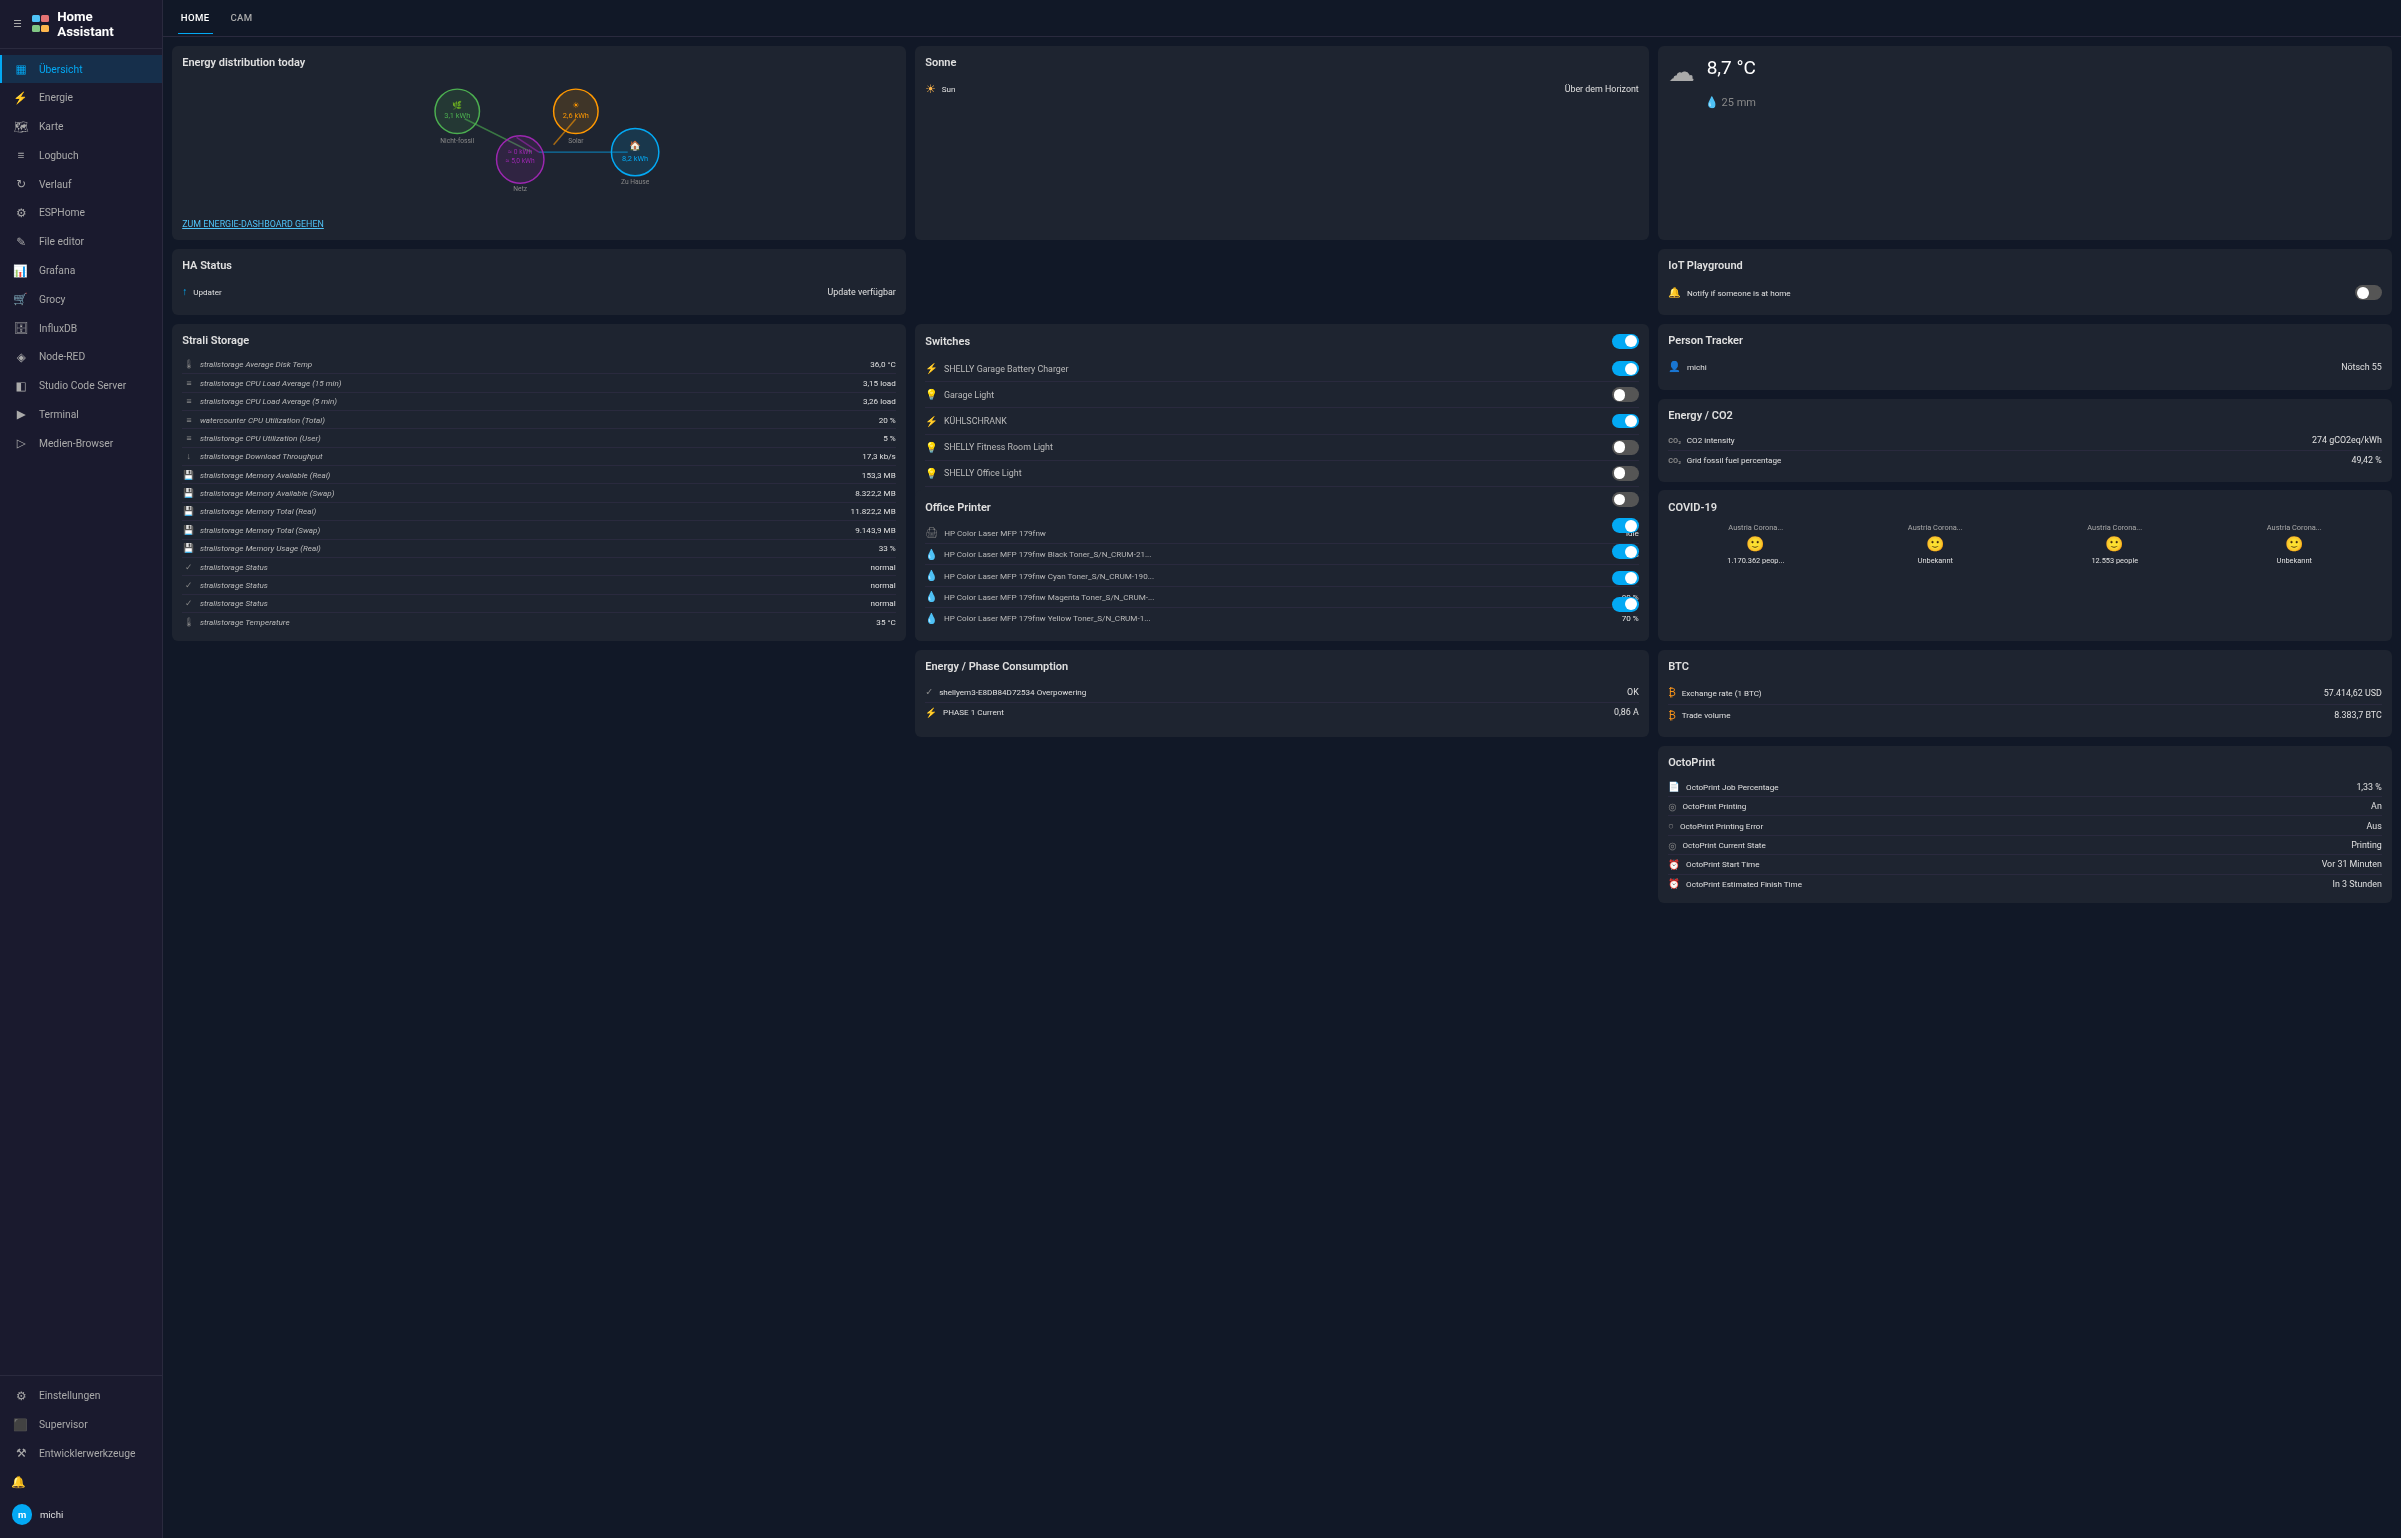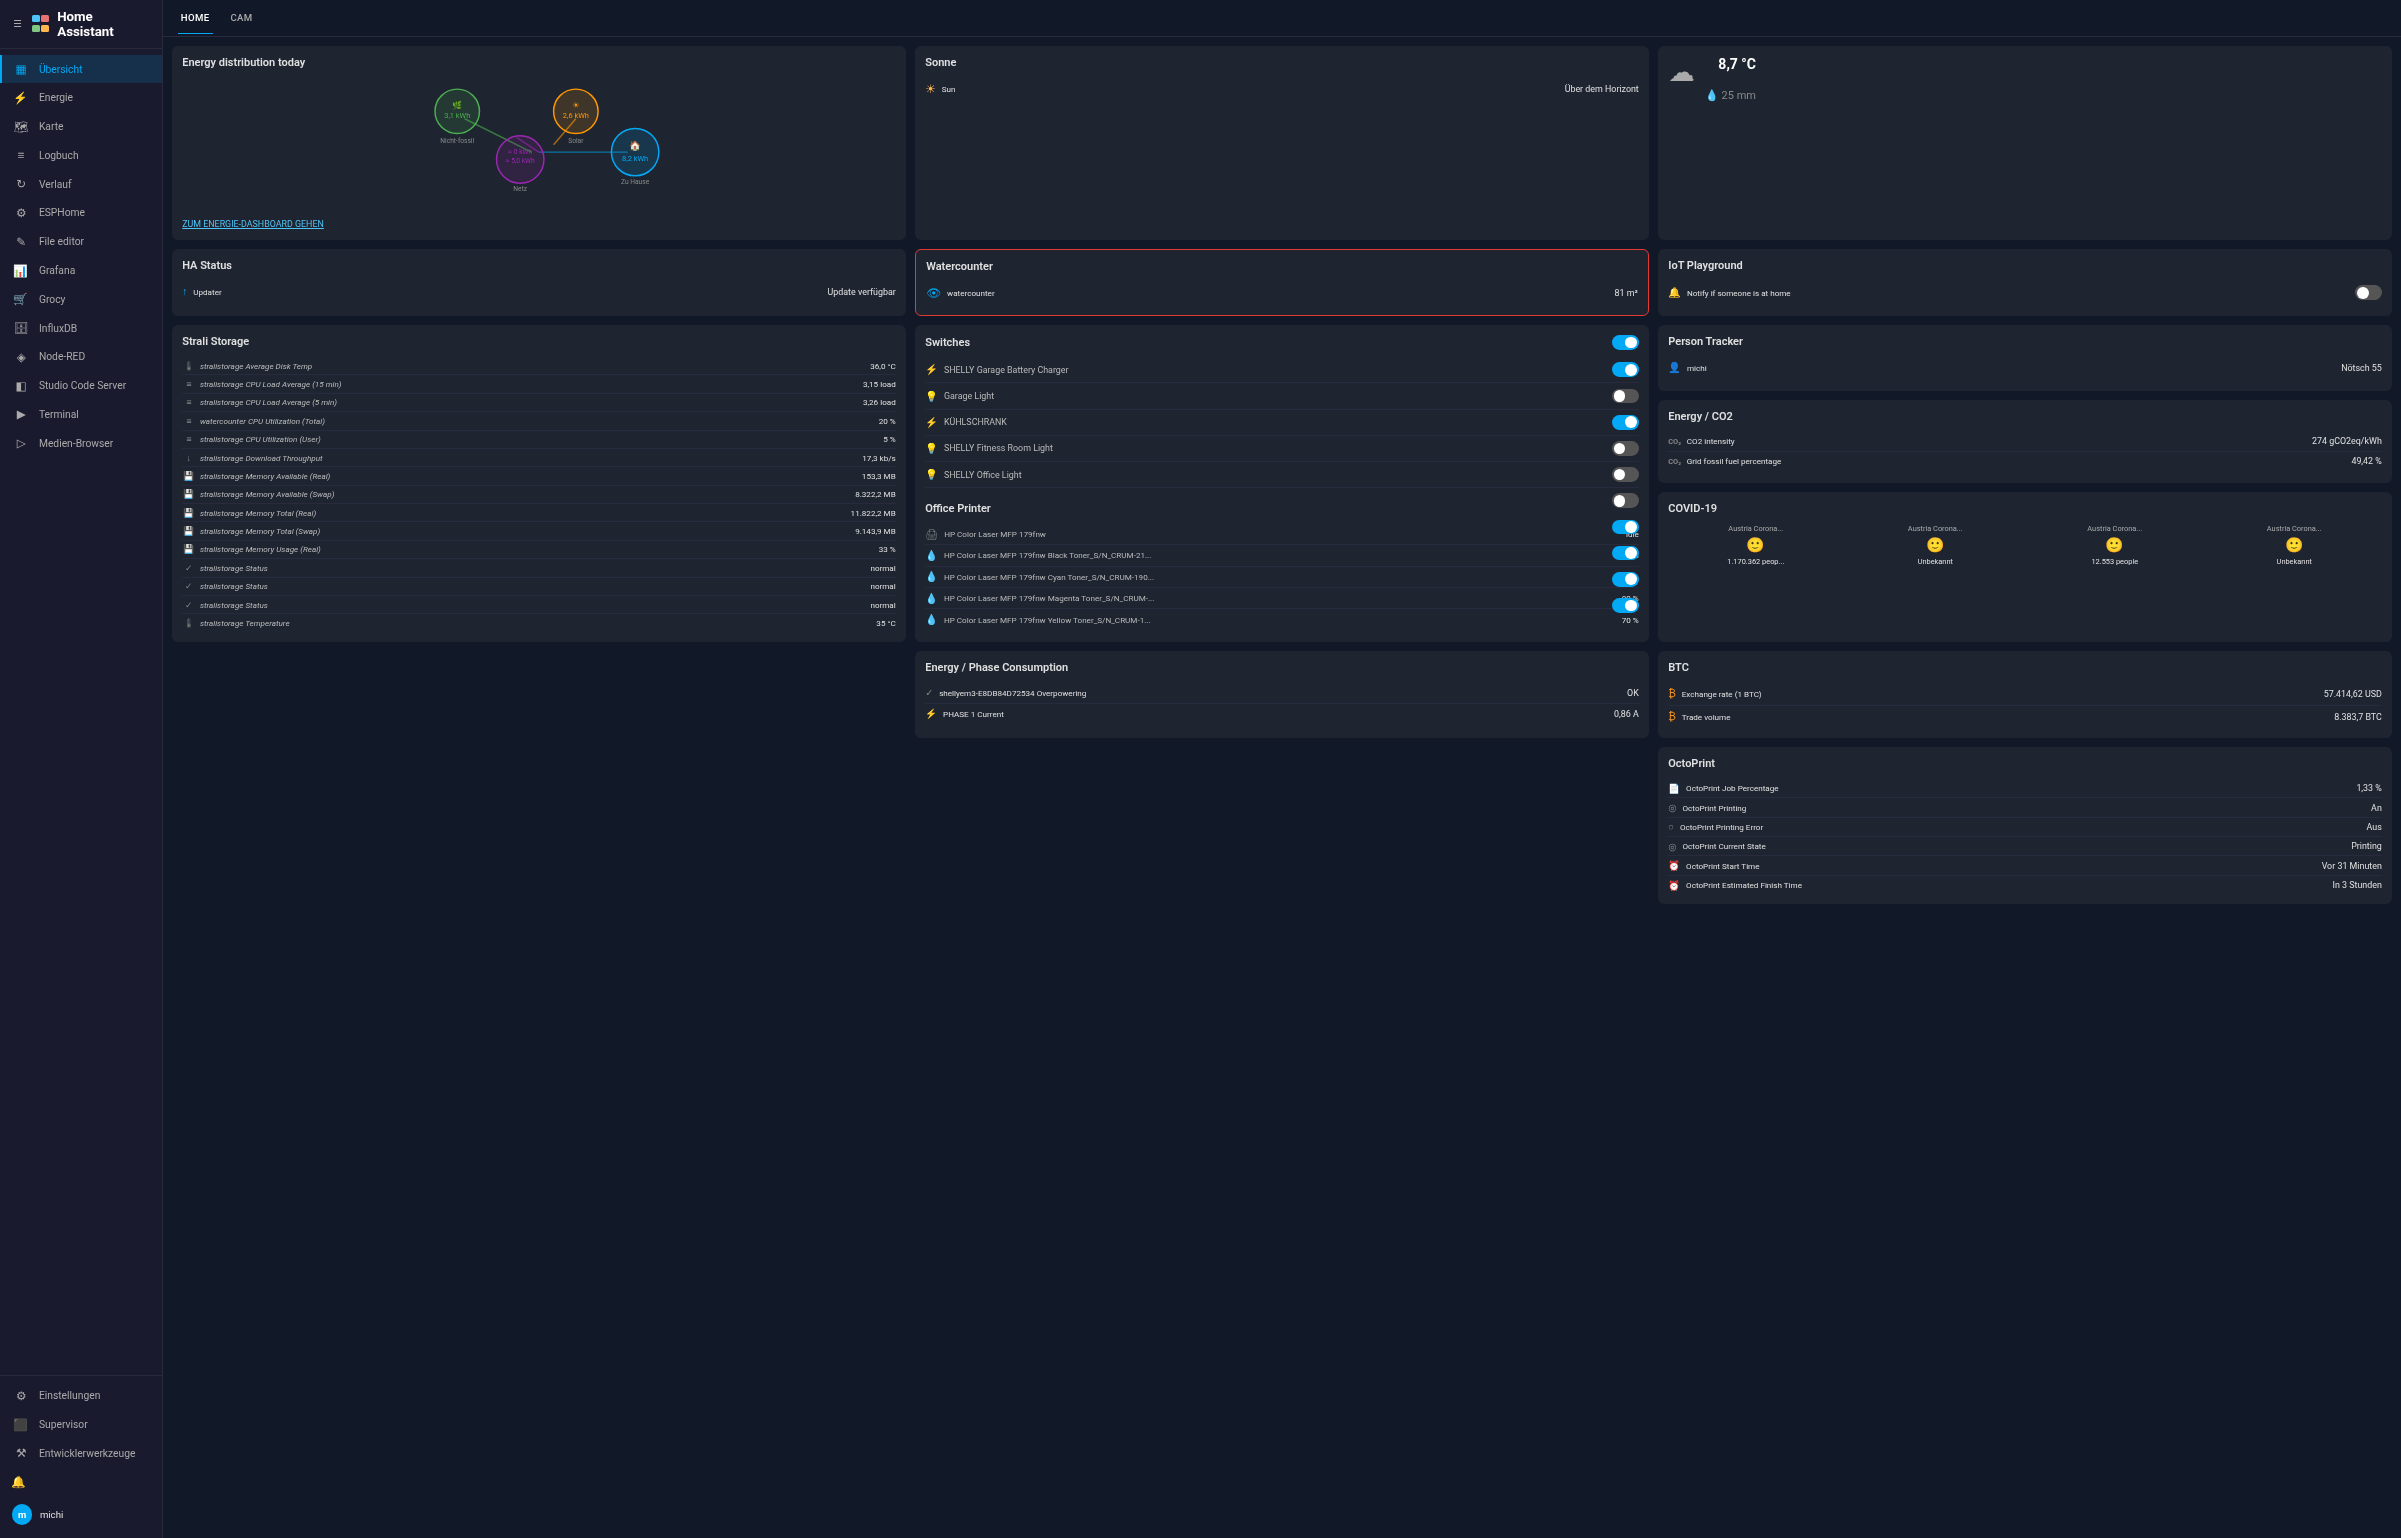--- a/index.html
+++ b/index.html
@@ -292,22 +292,22 @@
       gap: 10.3px;
     }
     .weather-icon-wrap {
       font-size: 26.6px;
       color: #aaa;
     }
     .weather-info { flex: 1; }
     .weather-condition { font-size: 16.3px; font-weight: 700; color: #fff; }
     .weather-location { font-size: 8.9px; color: #888; }
     .weather-temp {
-      font-size: 14px;
-      font-weight: 700;
+      font-size: 19px;
+      font-weight: 400;
       color: #fff;
       white-space: nowrap;
     }
     .weather-meta { font-size: 11px; color: #888; margin-top: 17px; }
     .weather-right { text-align: right; }
 
     .iot-card {
       grid-column: 3;
       grid-row: 2;
     }
@@ -639,30 +639,20 @@
       <div class="card-title">Sonne</div>
       <div class="sonne-row">
         <div class="sonne-left">
           <span style="font-size:11.8px;color:#ffb74d;">☀</span>
           <span class="small-text">Sun</span>
         </div>
         <span class="small-text value-text">Über dem Horizont</span>
       </div>
     </div>
 
-    <div class="card watercounter-card">
-      <div class="card-title">Watercounter</div>
-      <div class="wc-row">
-        <div class="wc-left">
-          <span style="font-size:11.8px;color:#03a9f4;">👁</span>
-          <span class="small-text">watercounter</span>
-        </div>
-        <span class="small-text value-text">81 m³</span>
-      </div>
-    </div>
 
     <div class="card switches-card">
       <div style="display:flex;align-items:center;justify-content:space-between;margin-bottom:7.4px;">
         <div class="card-title" style="margin-bottom:0">Switches</div>
         <div class="toggle on"></div>
       </div>
 
     <div class="switch-row">
     <div class="switch-left">
       <span class="switch-icon">⚡</span>

